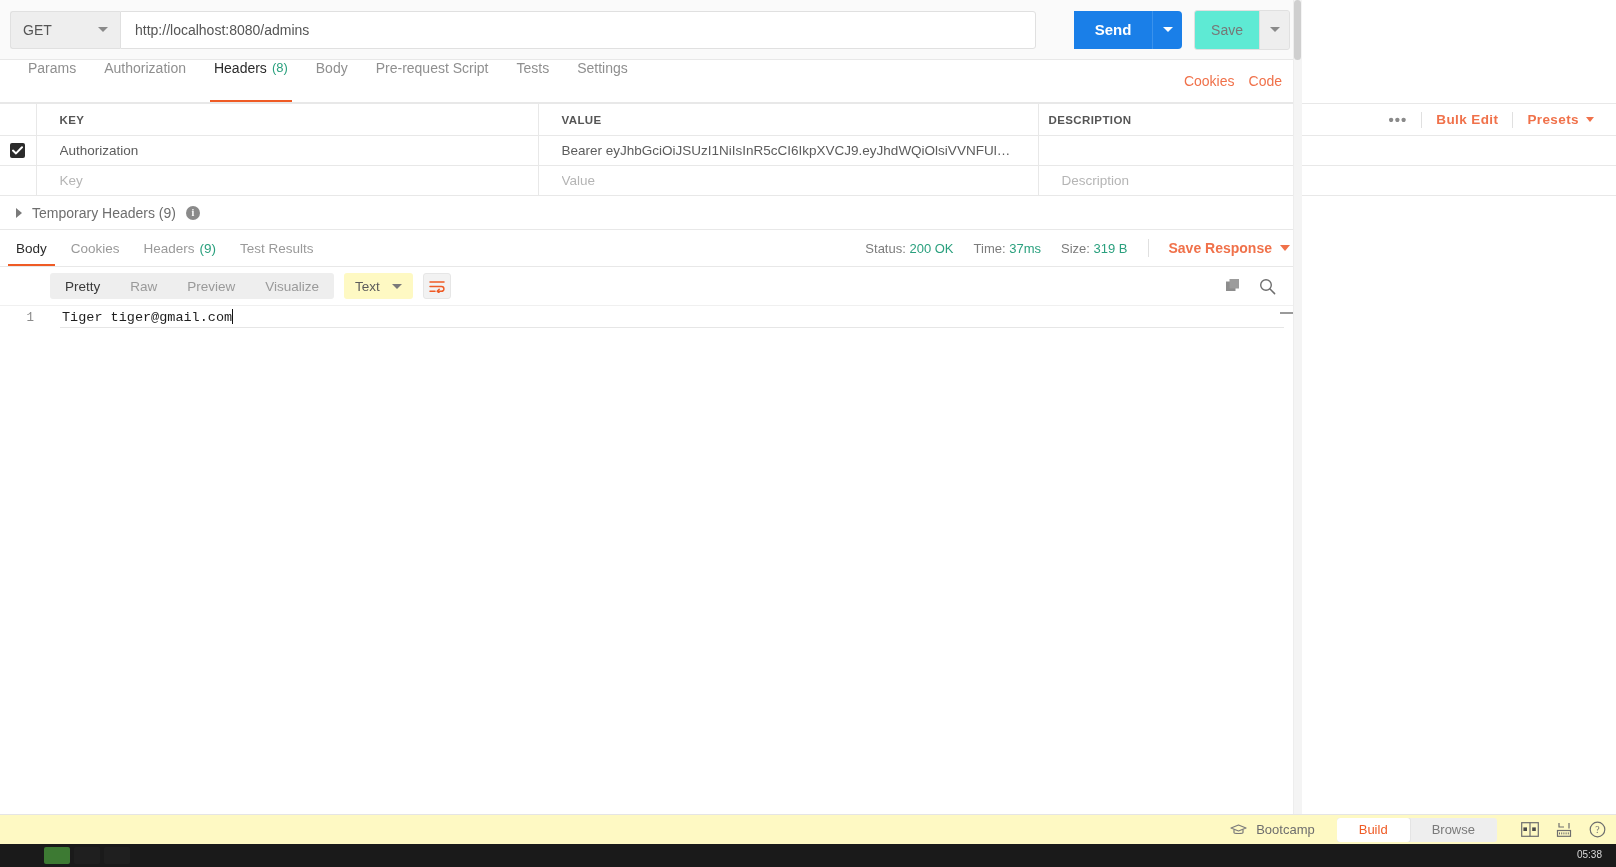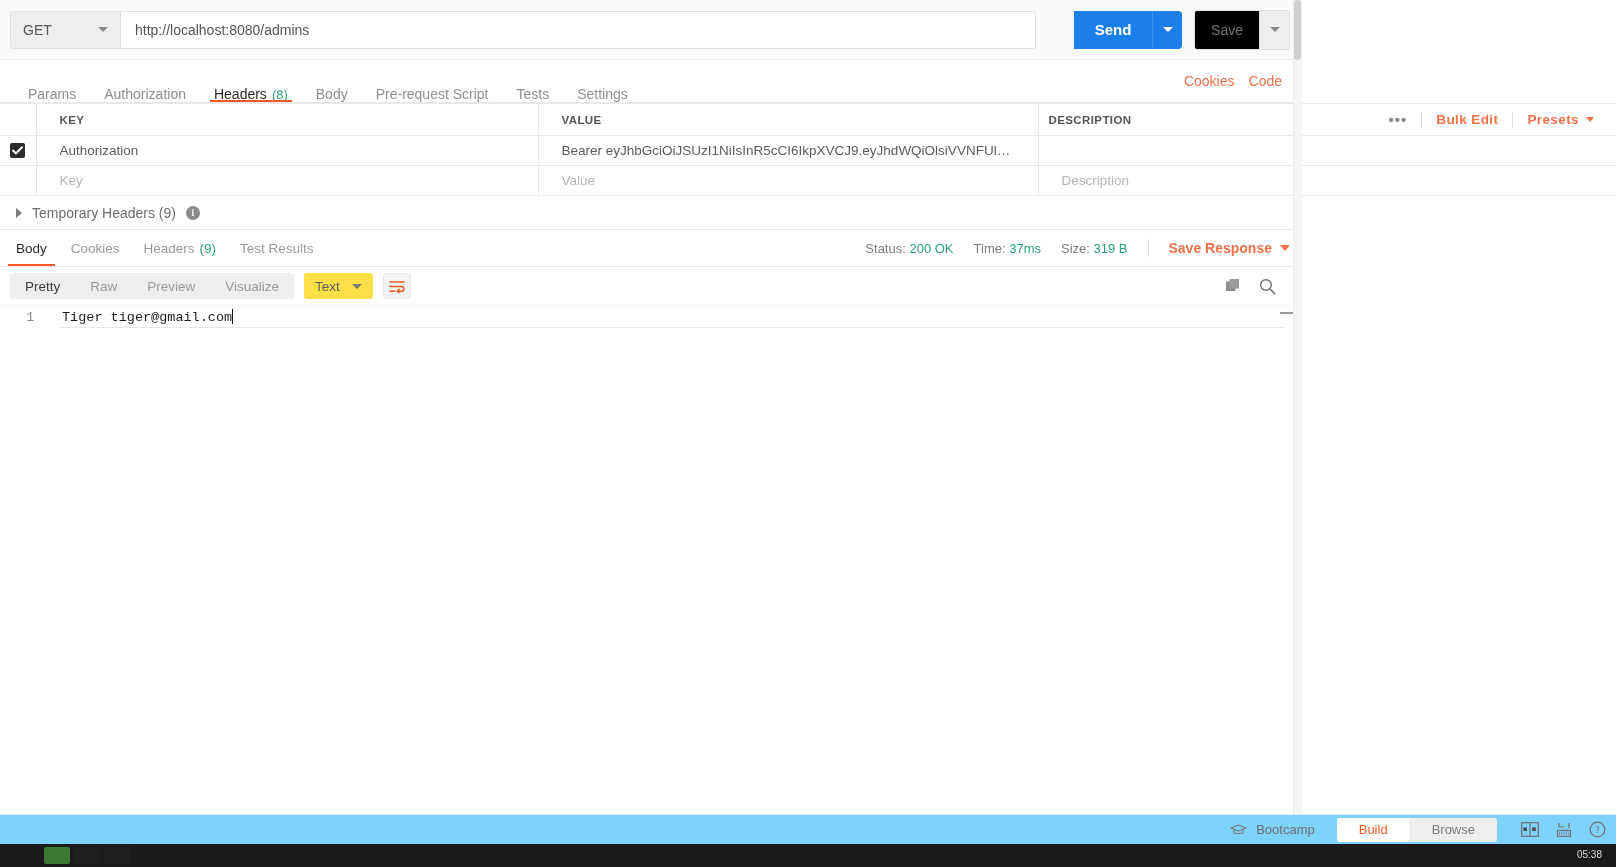--- a/index.html
+++ b/index.html
@@ -96,21 +96,21 @@
     display: flex;
     margin-left: 12px;
     border: 1px solid #e0e0e0;
     border-radius: 3px;
     overflow: hidden;
     background: #eeeeee;
   }
   .save-btn {
     height: 38px;
     padding: 0 16px;
-    background: #000000;
+    background: #5eead4;
     color: #777777;
     font-size: 14px;
     border: none;
     display: flex; align-items: center;
     cursor: pointer;
   }
   .save-caret {
     width: 30px; height: 38px;
     background: #eeeeee;
     border-left: 1px solid #dddddd;
@@ -132,21 +132,21 @@
     height: 43px;
     padding: 0 14px;
     border-bottom: 1px solid #e8e8e8;
     background: #ffffff;
     position: relative;
   }
   .tab {
     position: relative;
     height: 42px;
     display: flex;
-    align-items: flex-end;
+    align-items: flex-start;
     padding: 0 14px;
     font-size: 14px;
     color: #8f8f8f;
     cursor: pointer;
     white-space: nowrap;
   }
   .tab.active { color: #2b2b2b; }
   .tab.active::after {
     content: "";
     position: absolute;
@@ -350,41 +350,42 @@
     border-top: 6px solid #f0714a;
   }
 
   
   .body-toolbar {
     display: flex;
     align-items: center;
     height: 38px;
     padding: 0 12px 0 10px;
     gap: 10px;
+    margin-left: 40px;
   }
   .seg {
     display: flex;
     background: #eeeeee;
     border-radius: 3px;
     height: 26px;
     overflow: hidden;
   }
   .seg-item {
     display: flex; align-items: center;
     padding: 0 15px;
     font-size: 13.5px;
     color: #9a9a9a;
     cursor: pointer;
   }
   .seg-item.active { color: #3a3a3a; }
   .type-sel {
     display: flex; align-items: center; gap: 12px;
     height: 26px;
     padding: 0 11px;
-    background: #fde047;
+    background: #fef9c3;
     border-radius: 3px;
     font-size: 13.5px;
     color: #5c5c5c;
     cursor: pointer;
   }
   .type-sel .c {
     width: 0; height: 0;
     border-left: 5px solid transparent;
     border-right: 5px solid transparent;
     border-top: 5px solid #7a7a7a;
@@ -456,21 +457,21 @@
     width: 16px; height: 2px;
     background: #9a9a9a;
   }
 
   
   .bottom-bar {
     position: absolute;
     left: 0; bottom: 23px;
     width: 1616px;
     height: 30px;
-    background: #7dd3fc;
+    background: #fef9c3;
     border-top: 1px solid #e5e5e5;
     display: flex;
     align-items: center;
     padding: 0 10px;
   }
   .bb-right {
     margin-left: auto;
     display: flex;
     align-items: center;
     gap: 16px;

